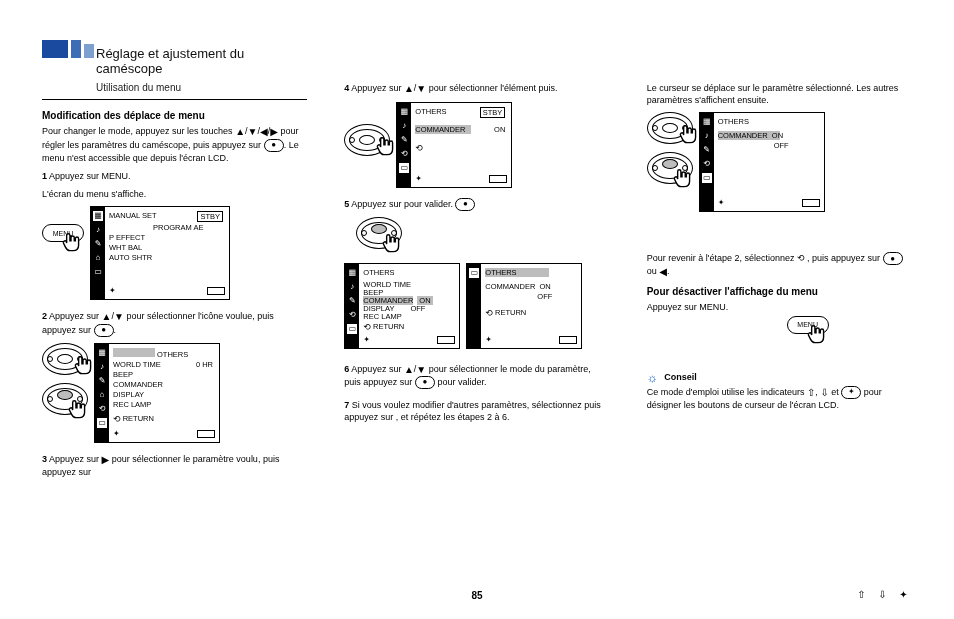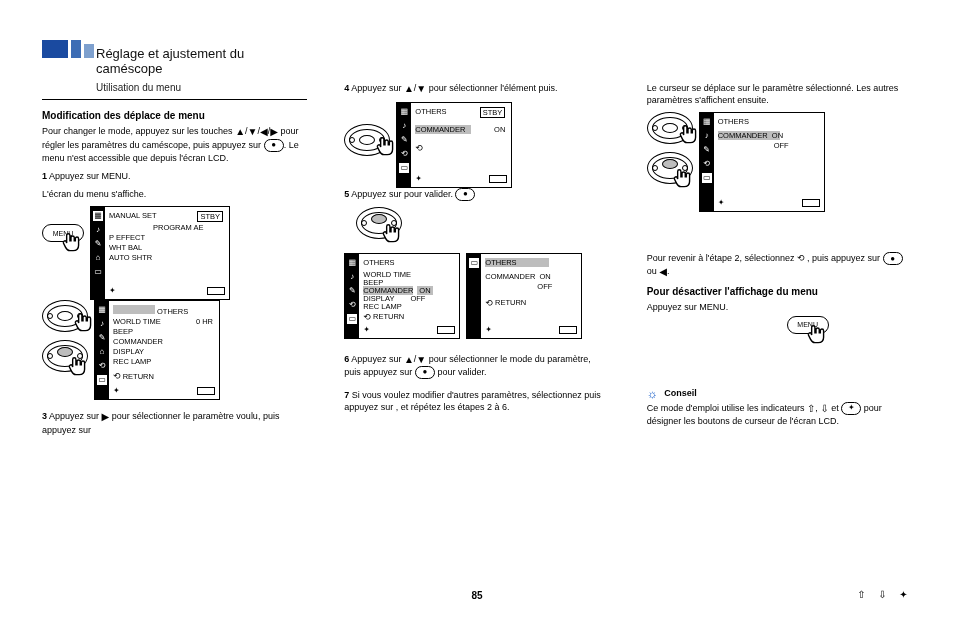--- a/index.html
+++ b/index.html
@@ -168,20 +168,27 @@
             <span>WHT BAL</span>
           </div>
         <div class="row" style="top:46px;">
             <span>AUTO SHTR</span>
           </div>
         <div class="dot">✦</div>
         <div class="corner"></div>
       </div>
     </div>
 
+    <div class="body-text" style="margin-top:10px;">
+      <span class="step-label">2</span>
+      <span>Appuyez sur</span>
+      <span class="arrow">▲</span>/<span class="arrow">▼</span>
+      <span>pour sélectionner l'icône voulue, puis appuyez sur</span>
+      <span class="pill">●</span>.
+    </div>
 
     <div class="flexrow cluster">
       <div class="stack">
         <div class="hand-btn">
           <span class="ovalpad"><span class="side-l"></span><span class="side-r"></span></span>
           <span class="hand" style="left:28px; top:10px;">
             <svg viewBox="0 0 24 24">
                 <path d="M8 12 V5 a1.5 1.5 0 0 1 3 0 V10 h1 V7 a1.5 1.5 0 0 1 3 0 V10 h1 V8 a1.5 1.5 0 0 1 3 0 v6 c0 3-2 5-5 5 h-3 c-2 0-3-1-4-3 l-2-4 a1.5 1.5 0 0 1 2.5-1.5 Z" fill="#fff" stroke="#000" stroke-width="1.3"></path>
               </svg>
           </span>
@@ -274,21 +281,21 @@
             <span style="margin-left:auto;">ON</span>
           </div>
         <div class="row" style="top:40px;">
             <span class="ret">⟲</span>
           </div>
         <div class="dot">✦</div>
         <div class="corner"></div>
       </div>
     </div>
     
-    <div class="body-text" style="">
+    <div class="body-text" style="margin-top:10px;">
       <span class="step-label">5</span>
       <span>Appuyez sur      pour valider.</span>
       <span class="pill">●</span>
     </div>
     
     <div class="hand-btn" style="margin-left:12px;">
       <span class="ovalpad sel-top"><span class="side-l"></span><span class="side-r"></span></span>
       <span class="hand" style="left:22px; top:14px;">
         <svg viewBox="0 0 24 24">
             <path d="M8 12 V5 a1.5 1.5 0 0 1 3 0 V10 h1 V7 a1.5 1.5 0 0 1 3 0 V10 h1 V8 a1.5 1.5 0 0 1 3 0 v6 c0 3-2 5-5 5 h-3 c-2 0-3-1-4-3 l-2-4 a1.5 1.5 0 0 1 2.5-1.5 Z" fill="#fff" stroke="#000" stroke-width="1.3"></path>
@@ -418,21 +425,21 @@
     </div>
     <div class="hand-btn" style="margin-left:140px; margin-top:-6px;">
       <span class="menu-btn">MENU</span>
       <span class="hand" style="left:16px; top:6px;">
         <svg viewBox="0 0 24 24">
             <path d="M8 12 V5 a1.5 1.5 0 0 1 3 0 V10 h1 V7 a1.5 1.5 0 0 1 3 0 V10 h1 V8 a1.5 1.5 0 0 1 3 0 v6 c0 3-2 5-5 5 h-3 c-2 0-3-1-4-3 l-2-4 a1.5 1.5 0 0 1 2.5-1.5 Z" fill="#fff" stroke="#000" stroke-width="1.3"></path>
           </svg>
       </span>
     </div>
     
-    <div class="body-text" style="margin-top:52px;">
+    <div class="body-text" style="margin-top:36px;">
       <span class="tip-icon">☼</span>
       <b>Conseil</b><br>
       <span>Ce mode d'emploi utilise les indicateurs</span>
       <span class="arrow">⇧</span>, <span class="arrow">⇩</span>
       <span>et</span>
       <span class="pill">✦</span>
       <span>pour désigner les boutons de curseur de l'écran LCD.</span>
     </div>
   </div>
 </div>

